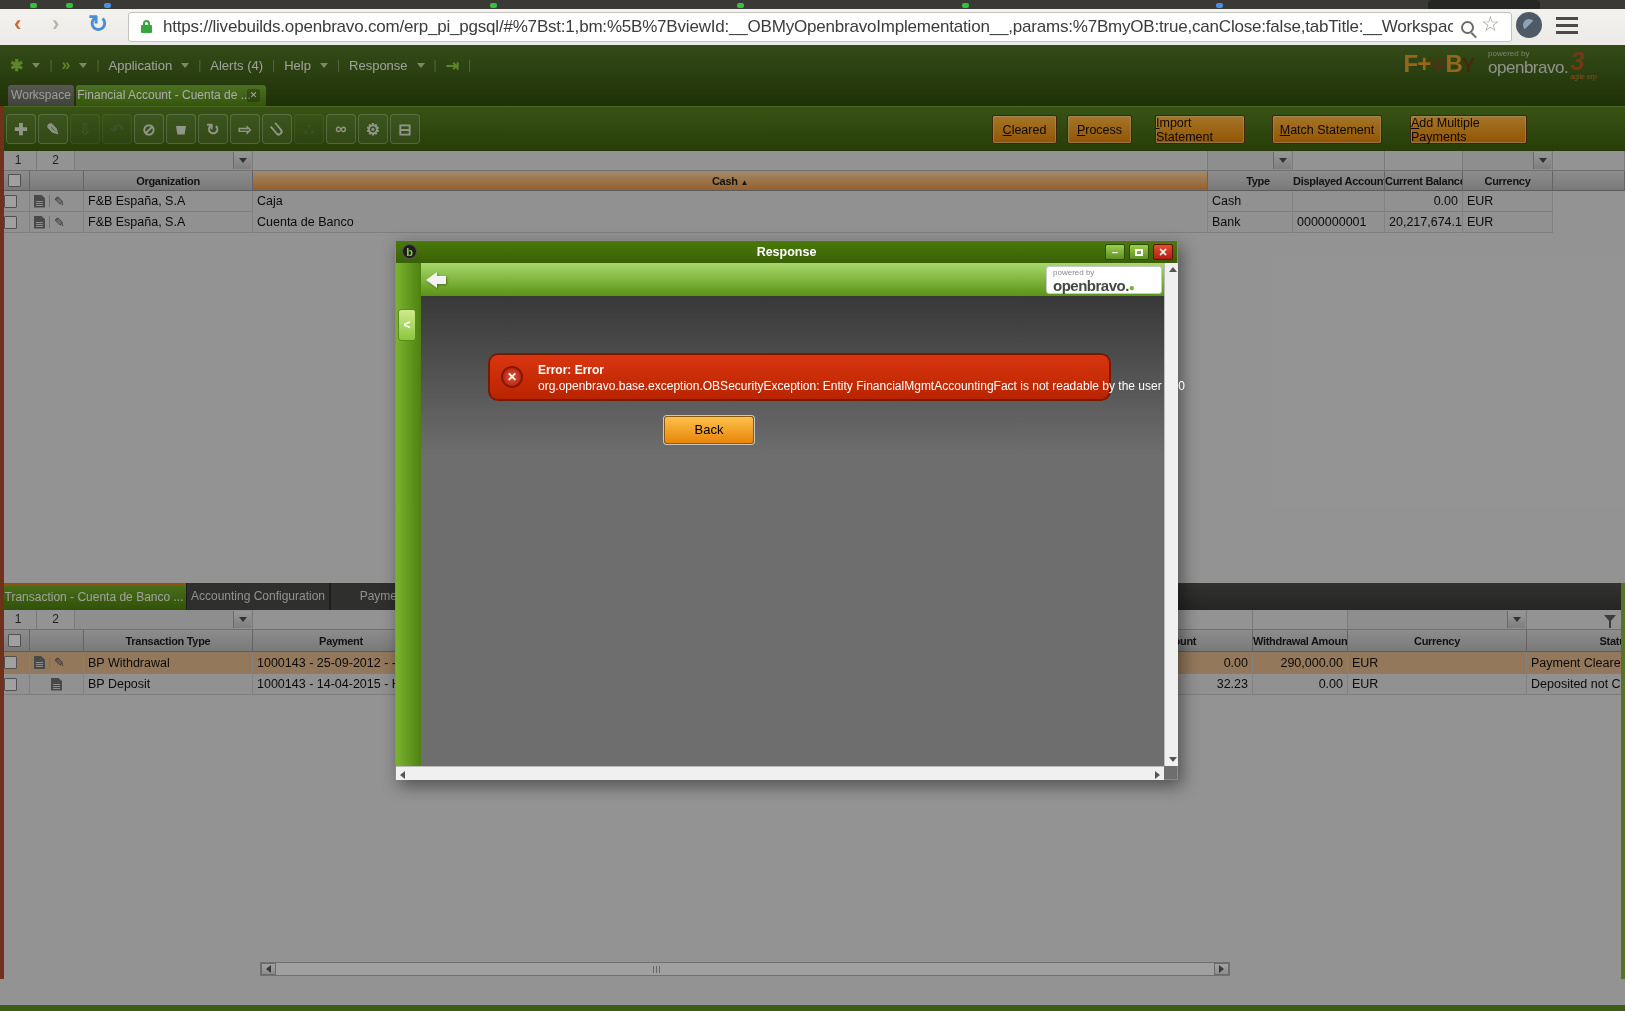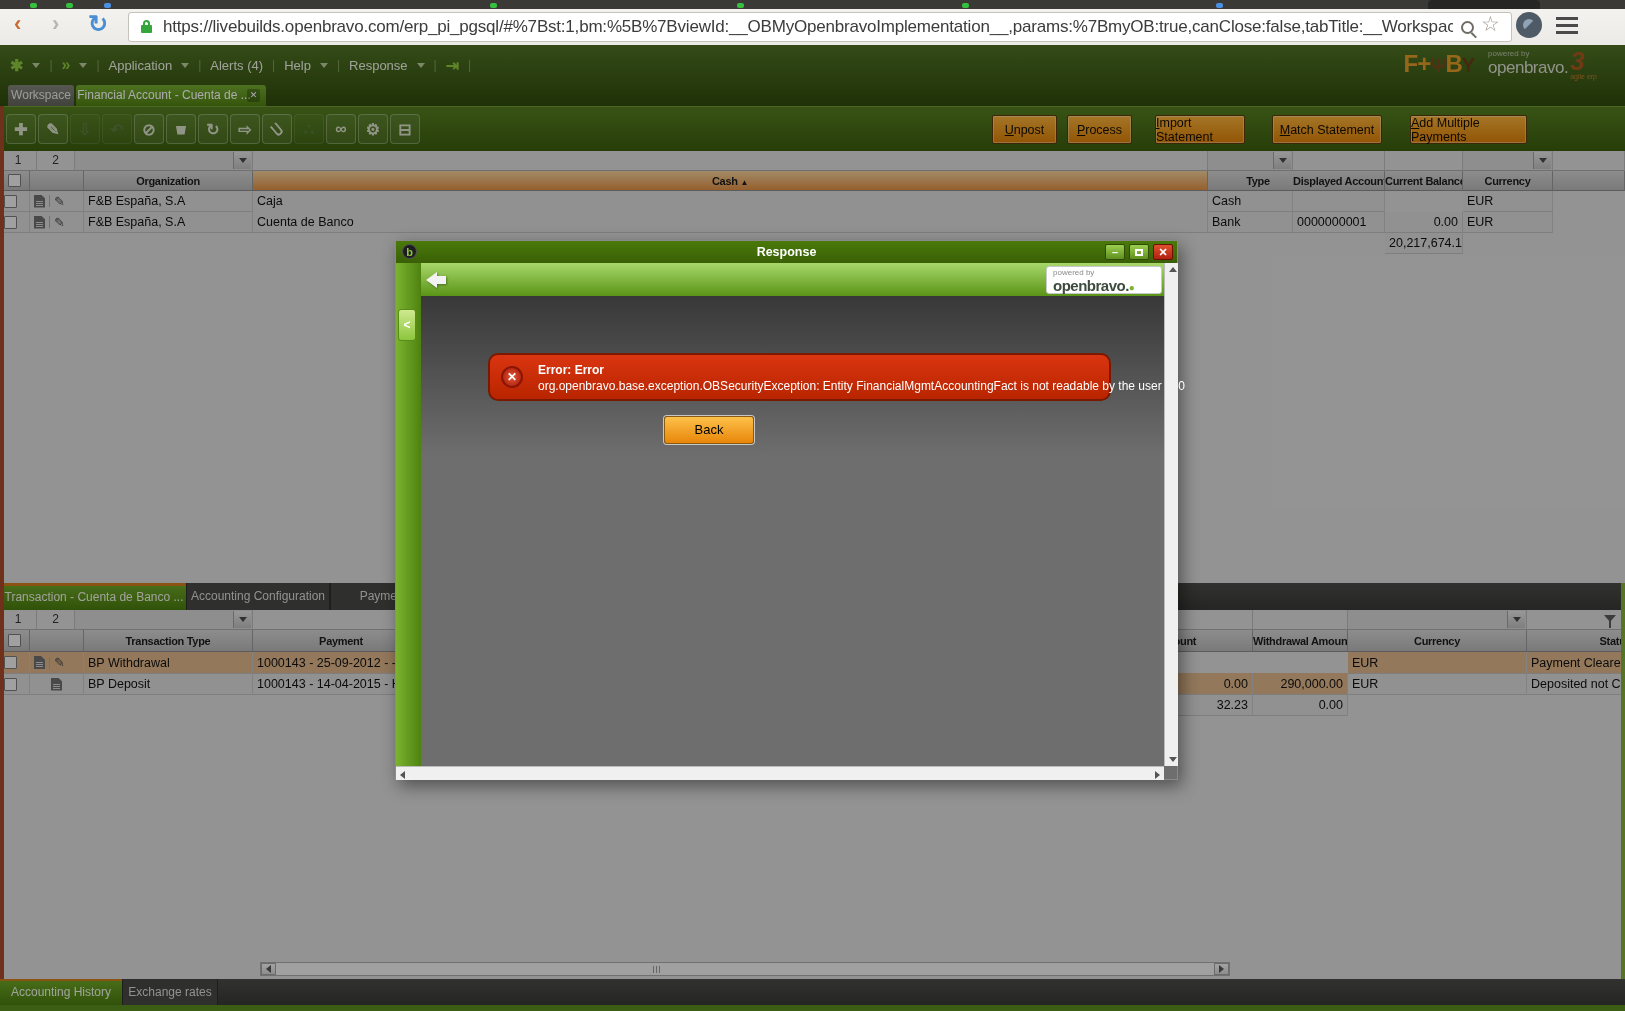--- a/index.html
+++ b/index.html
@@ -54,21 +54,21 @@
   .gcell{box-sizing:border-box;border-right:1px solid #b8b8b8;border-bottom:1px solid #a8a8a8;background:#dcdcdc;font-size:12px;color:#333;}
   .fnum{text-align:center;line-height:19px;}
   .combo{background:#d4d4d4;}
   .combobtn{position:absolute;right:1px;top:1px;bottom:1px;width:17px;background:linear-gradient(#e2e2e2,#bdbdbd);border-left:1px solid #9e9e9e;display:flex;align-items:center;justify-content:center;}
   .ccar{width:0;height:0;border-left:4px solid transparent;border-right:4px solid transparent;border-top:5px solid #4a4a4a;}
   .hcell{box-sizing:border-box;border-right:1px solid #979797;border-bottom:1px solid #8a8a8a;background:linear-gradient(#d2d2d2,#b6b6b6);font-size:11px;font-weight:bold;color:#1c1c1c;text-align:center;white-space:nowrap;overflow:hidden;letter-spacing:-0.3px;}
   .hsort{background:linear-gradient(#f2cf9b,#df8f45);}
   .rcell{box-sizing:border-box;border-right:1px solid #c2c2c2;border-bottom:1px solid #bdbdbd;font-size:12.5px;color:#111;white-space:nowrap;overflow:hidden;padding:0 4px;}
   .rowbg{background:#d8d8d8;}
   .rowsel{background:#dcb488;}
-  .num{text-align:right;margin-top:21px;}
+  .num{text-align:right;}
   .cb{width:11px;height:11px;background:#efefef;border:1px solid #7a7a7a;border-radius:1px;box-sizing:content-box;}
   .i-doc{width:11px;height:13px;background:#6e6e6e;clip-path:polygon(0 0,64% 0,100% 28%,100% 100%,0 100%);position:relative;}
   .i-doc::after{content:"";position:absolute;left:2px;top:6px;width:7px;height:1px;background:#cfcfcf;box-shadow:0 2px 0 #cfcfcf,0 4px 0 #cfcfcf;}
   .i-pencil{font-size:13px;color:#4a4a4a;line-height:13px;}
   .icsep{width:1px;height:12px;background:#aaa;margin:0 4px;}
   .i-funnel{width:0;height:0;border-left:6px solid transparent;border-right:6px solid transparent;border-top:7px solid #5a5a5a;position:relative;}
   .i-funnel::after{content:"";position:absolute;left:-1px;top:-3px;width:2px;height:9px;background:#5a5a5a;}
   
   .dtabbar{background:linear-gradient(#4a4a48,#383836);}
   .dtab{font-size:12px;text-align:center;box-sizing:border-box;}
@@ -218,21 +218,21 @@
         <span>∞</span>
       </div>
     <div class="abs tbtn" style="left:358px">
         <span>⚙</span>
       </div>
     <div class="abs tbtn" style="left:390px">
         <span>⊟</span>
       </div>
 
     <div class="abs abtn" style="left:992px;width:63px">
-        <span>Unpost</span>
+        <span>Cleared</span>
       </div>
     <div class="abs abtn" style="left:1067px;width:63px">
         <span>Process</span>
       </div>
     <div class="abs abtn" style="left:1155px;width:88px">
         <span>Import Statement</span>
       </div>
     <div class="abs abtn" style="left:1272px;width:108px">
         <span>Match Statement</span>
       </div>
@@ -384,24 +384,20 @@
     <div class="abs grip" style="left:392px;top:3px">
         <div></div>
         <div></div>
         <div></div>
       </div>
     <div class="abs sbbtn" style="right:0;top:0;width:15px;height:12px">
         <span class="tri-r"></span>
       </div>
   </div>
 
-  <div class="abs dtabbar" style="left:0;top:979px;width:1625px;height:26px">
-    <div class="abs dtab dtab-active" style="left:0;top:0;width:122px;height:26px;line-height:22px;border-top-width:2px">Accounting History</div>
-    <div class="abs dtab dtab-idle" style="left:122px;top:0;width:96px;height:26px;line-height:26px">Exchange rates</div>
-  </div>
   <div class="abs" style="left:0;top:1005px;width:1625px;height:6px;background:#5a8c1e"></div>
 
   <div class="abs" style="left:0;top:106px;width:4px;height:873px;background:#a64a2a"></div>
   <div class="abs" style="left:1621px;top:583px;width:4px;height:396px;background:#7fae3a"></div>
 
   <div class="abs dim"></div>
 
   <div class="abs modal">
     <div class="abs mtitle">
       <div class="abs mlogo">b</div>

